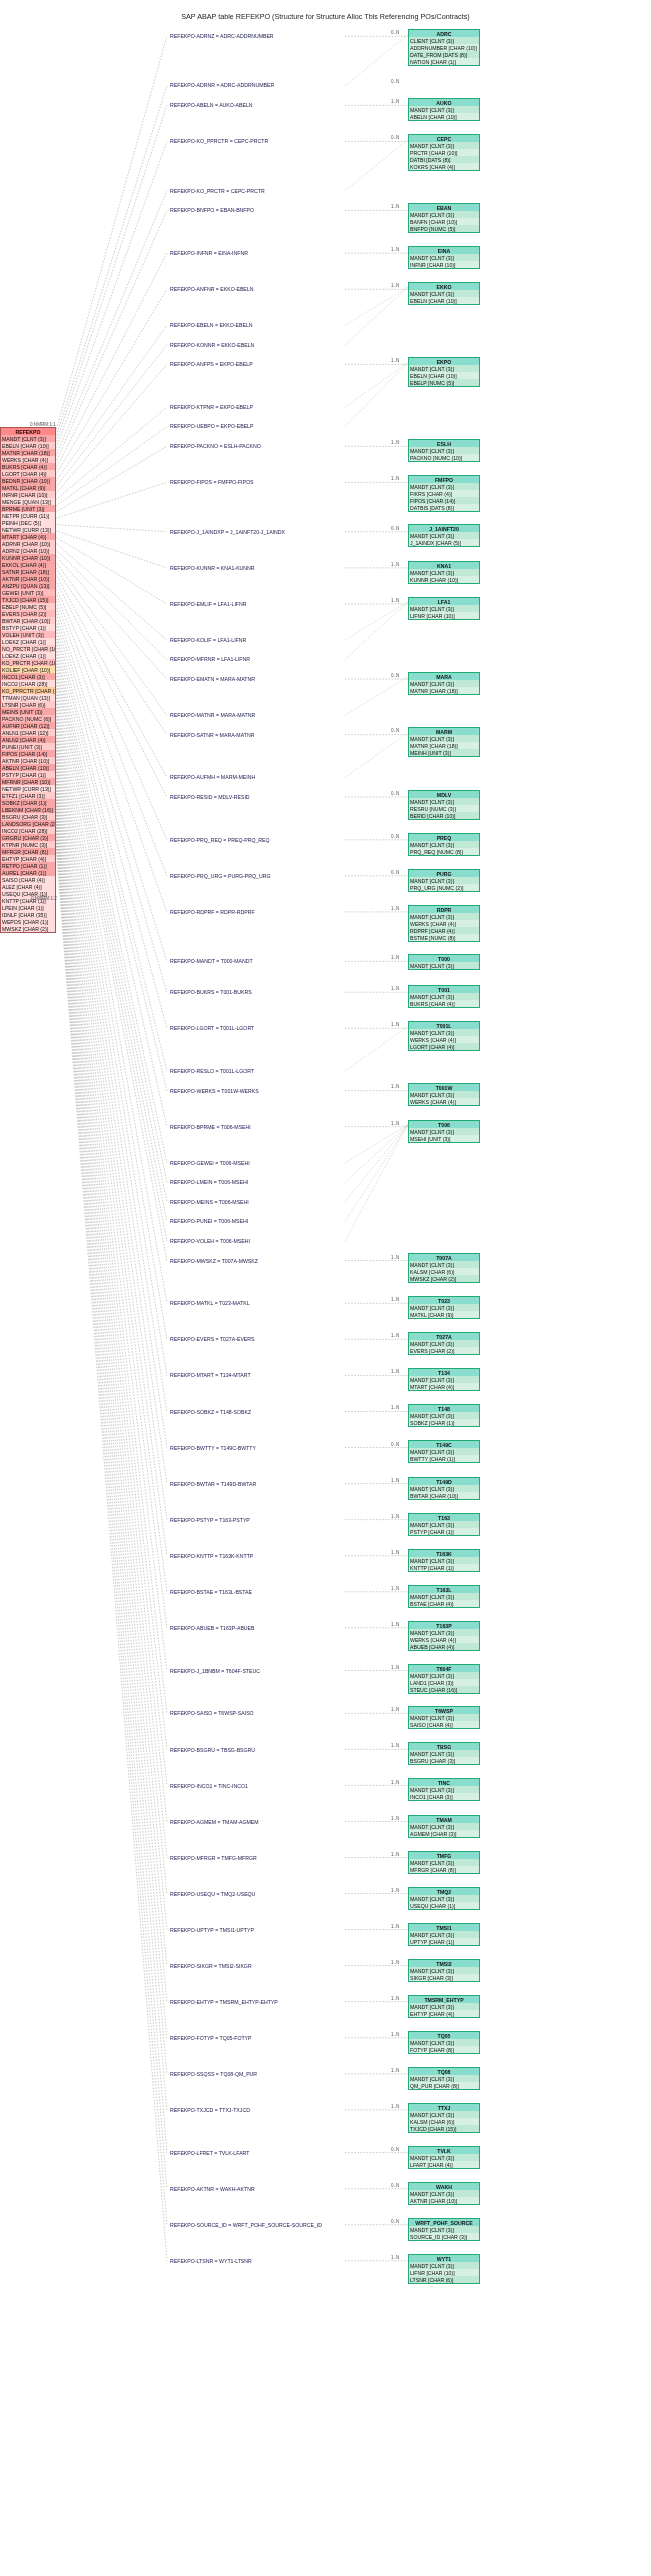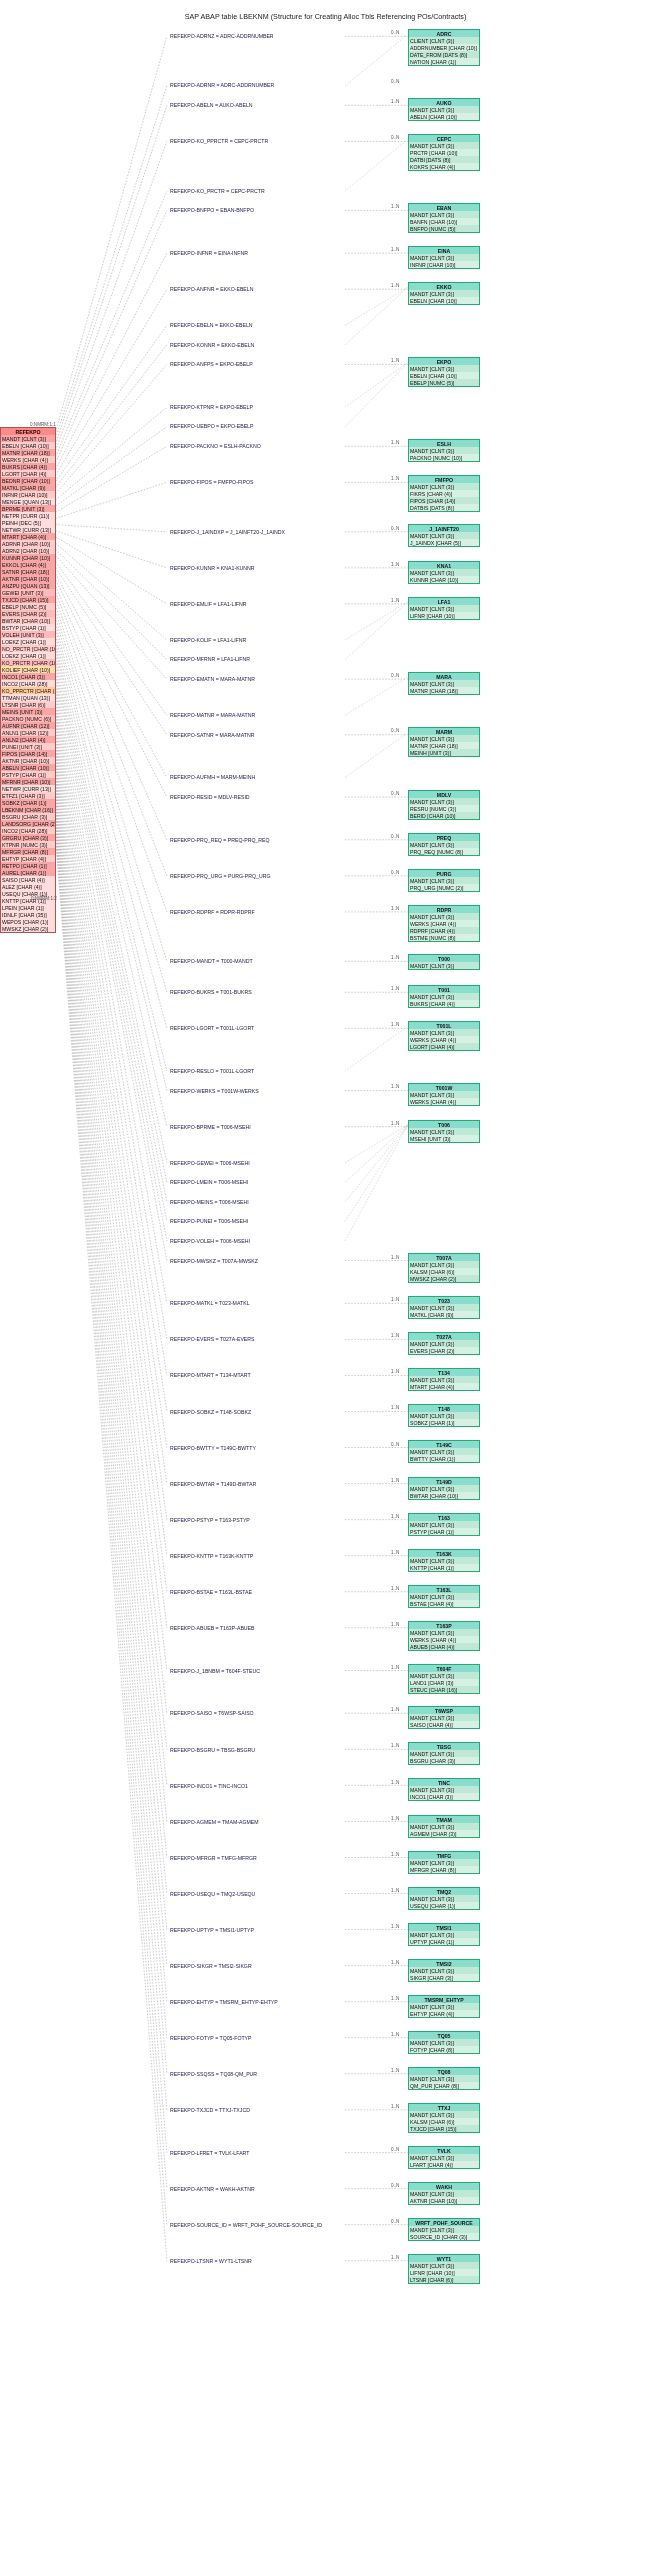--- a/index.html
+++ b/index.html
@@ -46,21 +46,21 @@
   
   .rel-label{position:absolute;font-size:4.6px;color:var(--muted);white-space:nowrap;}
 
   
   .axisnote{position:absolute;font-size:4.6px;color:var(--muted);}
 </style>
 </head>
 <body>
 <div class="page" id="page" style="height: 2345px;">
 
-<div class="title">SAP ABAP table LBEKNM (Structure for Creating Alloc Tbls Referencing POs/Contracts)</div>
+<div class="title">SAP ABAP table REFEKPO (Structure for Structure Alloc Tbls Referencing POs/Contracts)</div>
 
 <svg id="links" class="linklayer" height="2345" viewBox="0 0 1264 4552" width="651">
       <line x1="108" y1="838" x2="324" y2="70" stroke="#999" stroke-width="1" stroke-dasharray="3,3"></line>
       <line x1="670" y1="70" x2="792" y2="70" stroke="#999" stroke-width="1" stroke-dasharray="3,3"></line>
       <line x1="108" y1="850" x2="324" y2="166" stroke="#999" stroke-width="1" stroke-dasharray="3,3"></line>
       <line x1="670" y1="166" x2="792" y2="66" stroke="#bbb" stroke-width="1" stroke-dasharray="3,3"></line>
       <line x1="108" y1="862" x2="324" y2="204" stroke="#999" stroke-width="1" stroke-dasharray="3,3"></line>
       <line x1="670" y1="204" x2="792" y2="204" stroke="#999" stroke-width="1" stroke-dasharray="3,3"></line>
       <line x1="108" y1="874" x2="324" y2="274" stroke="#999" stroke-width="1" stroke-dasharray="3,3"></line>
       <line x1="670" y1="274" x2="792" y2="274" stroke="#999" stroke-width="1" stroke-dasharray="3,3"></line>

